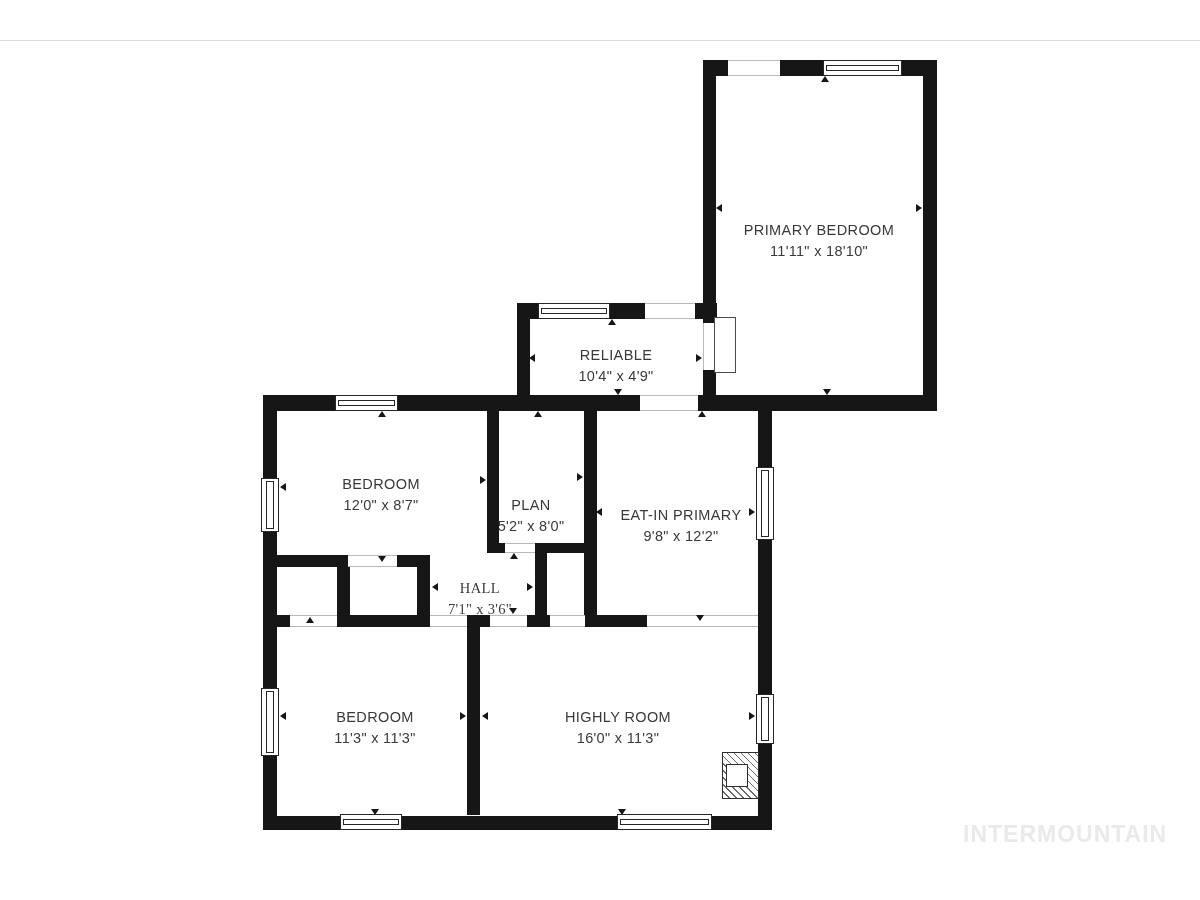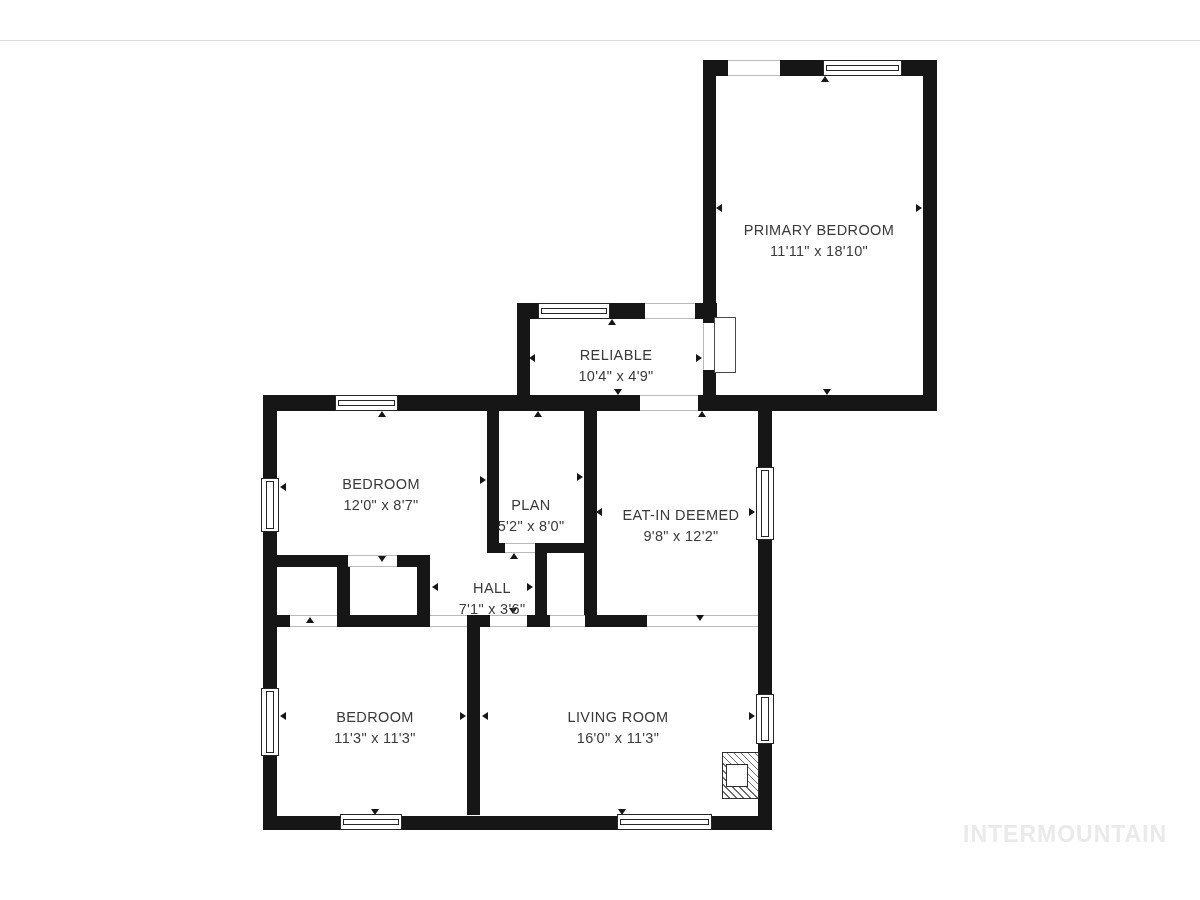--- a/index.html
+++ b/index.html
@@ -149,30 +149,30 @@
       </div>
       <div class="room-label" style="left: 381px; top: 455px;">
         <div class="rname">BEDROOM</div>
         <div class="rdims">12'0" x 8'7"</div>
       </div>
       <div class="room-label" style="left: 531px; top: 476px;">
         <div class="rname">PLAN</div>
         <div class="rdims">5'2" x 8'0"</div>
       </div>
       <div class="room-label" style="left: 681px; top: 486px;">
-        <div class="rname">EAT-IN DEEMED</div>
+        <div class="rname">EAT-IN PRIMARY</div>
         <div class="rdims">9'8" x 12'2"</div>
       </div>
-      <div class="room-label" style="left: 492px; top: 559px;">
+      <div class="room-label" style="left: 480px; top: 559px; font-family: Liberation Serif, serif;">
         <div class="rname">HALL</div>
         <div class="rdims">7'1" x 3'6"</div>
       </div>
       <div class="room-label" style="left: 375px; top: 688px;">
         <div class="rname">BEDROOM</div>
         <div class="rdims">11'3" x 11'3"</div>
       </div>
       <div class="room-label" style="left: 618px; top: 688px;">
-        <div class="rname">LIVING ROOM</div>
+        <div class="rname">HIGHLY ROOM</div>
         <div class="rdims">16'0" x 11'3"</div>
       </div>
     </div>
   <div class="watermark">INTERMOUNTAIN</div>
 </div>
 
 </body></html>

